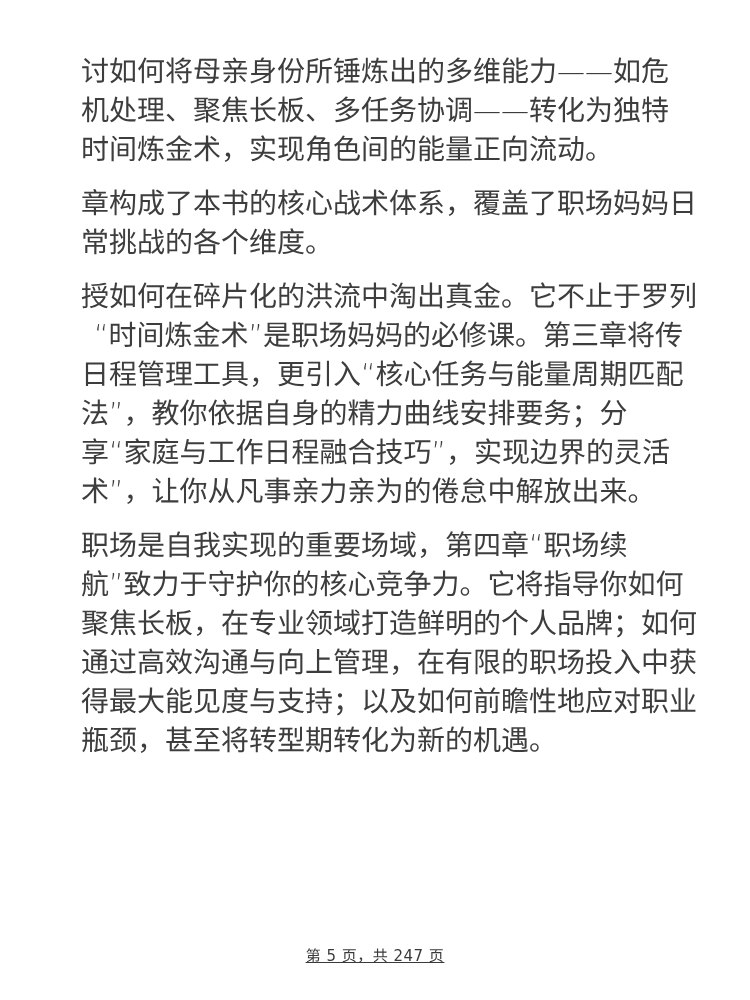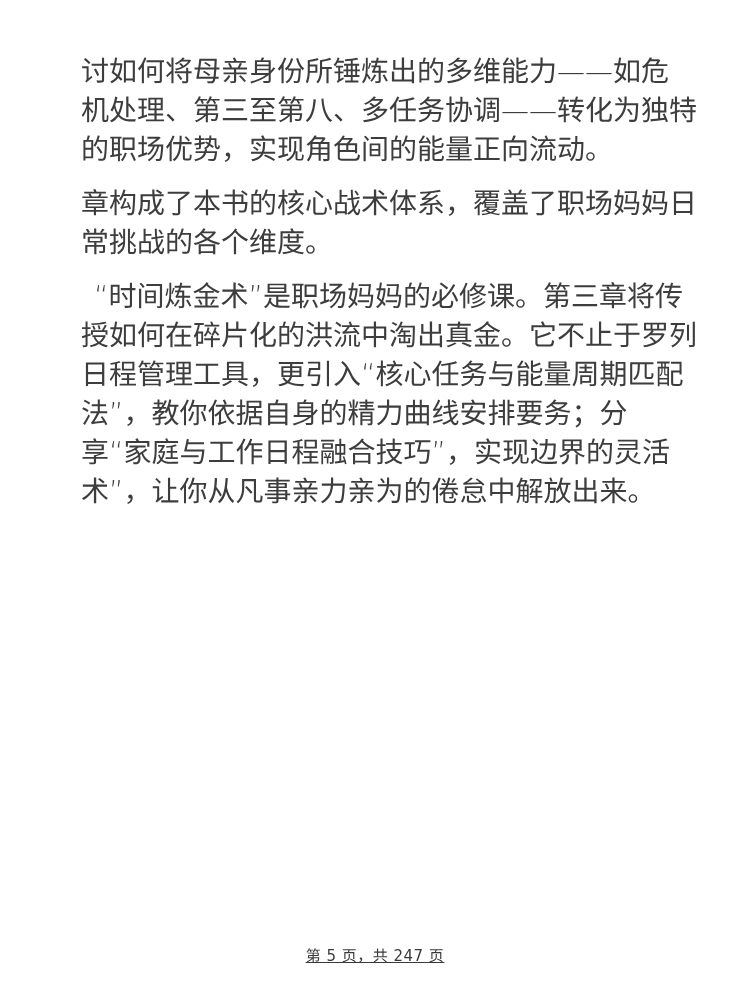--- a/index.html
+++ b/index.html
@@ -57,30 +57,38 @@
     text-decoration: underline;
   }
 </style>
 </head>
 <body>
 
 <div class="page">
   <div class="content">
       <div class="para">
         <div class="line">讨如何将母亲身份所锤炼出的多维能力——如危</div>
-        <div class="line">机处理、第三至第八、多任务协调——转化为独特</div>
-        <div class="line">的职场优势，实现角色间的能量正向流动。</div>
+        <div class="line">机处理、聚焦长板、多任务协调——转化为独特</div>
+        <div class="line">时间炼金术，实现角色间的能量正向流动。</div>
       </div>
       <div class="para">
         <div class="line">章构成了本书的核心战术体系，覆盖了职场妈妈日</div>
         <div class="line">常挑战的各个维度。</div>
       </div>
       <div class="para">
+        <div class="line">授如何在碎片化的洪流中淘出真金。它不止于罗列</div>
         <div class="line indent">“时间炼金术”是职场妈妈的必修课。第三章将传</div>
-        <div class="line">授如何在碎片化的洪流中淘出真金。它不止于罗列</div>
         <div class="line">日程管理工具，更引入“核心任务与能量周期匹配</div>
         <div class="line">法”，教你依据自身的精力曲线安排要务；分</div>
         <div class="line">享“家庭与工作日程融合技巧”，实现边界的灵活</div>
         <div class="line">术”，让你从凡事亲力亲为的倦怠中解放出来。</div>
+      </div>
+      <div class="para">
+        <div class="line">职场是自我实现的重要场域，第四章“职场续</div>
+        <div class="line">航”致力于守护你的核心竞争力。它将指导你如何</div>
+        <div class="line">聚焦长板，在专业领域打造鲜明的个人品牌；如何</div>
+        <div class="line">通过高效沟通与向上管理，在有限的职场投入中获</div>
+        <div class="line">得最大能见度与支持；以及如何前瞻性地应对职业</div>
+        <div class="line">瓶颈，甚至将转型期转化为新的机遇。</div>
       </div>
     </div>
   <div class="footer">第 5 页，共 247 页</div>
 </div>
 
 </body></html>

